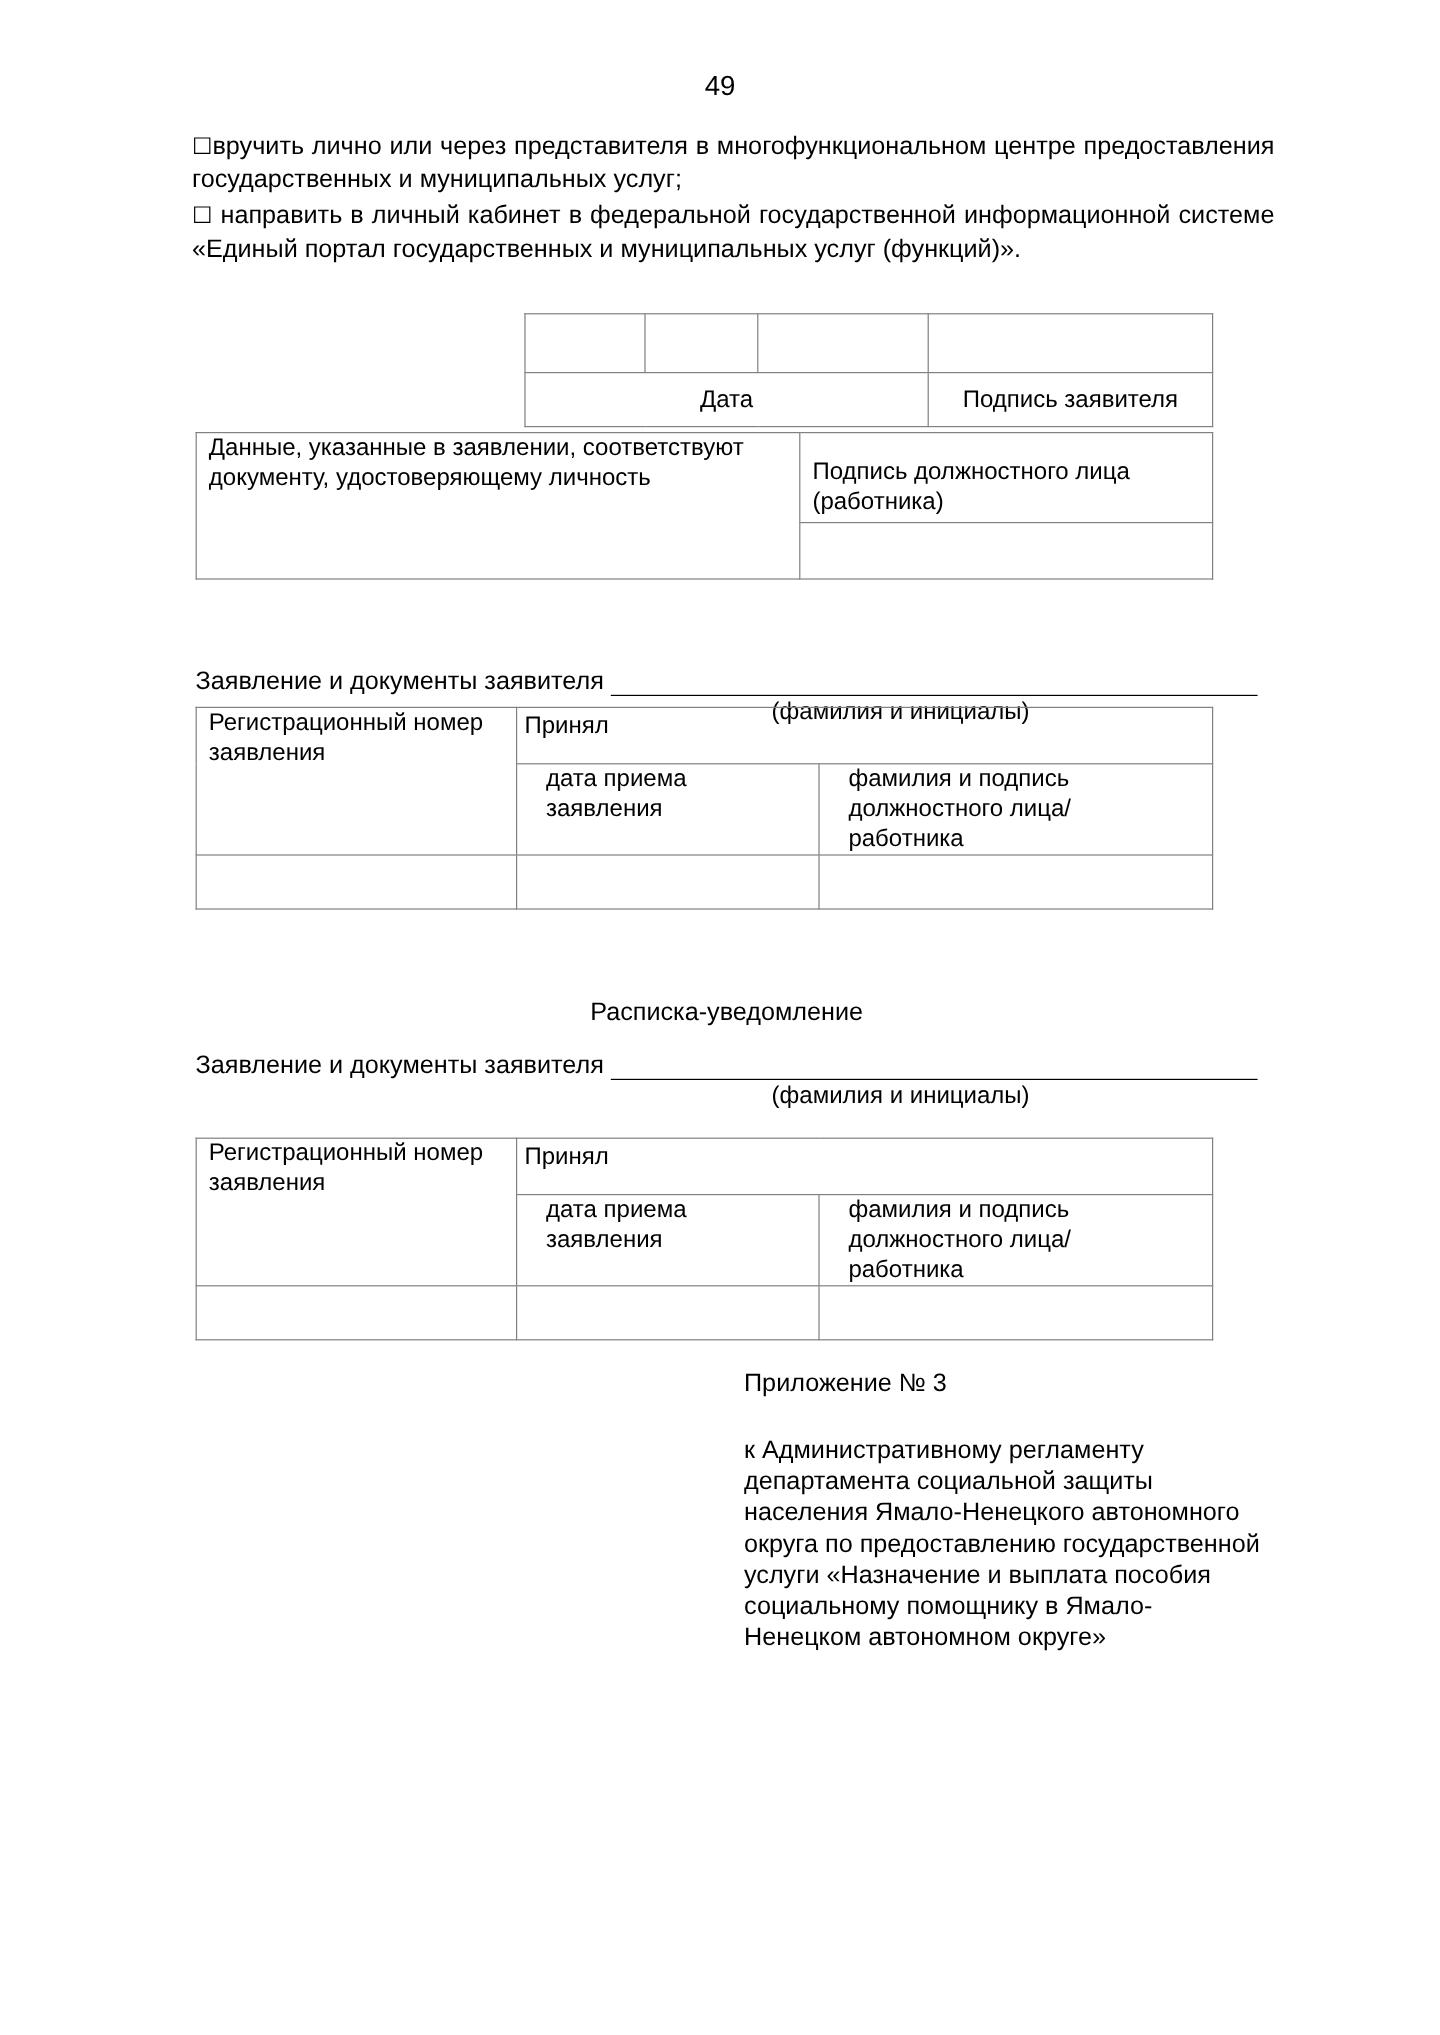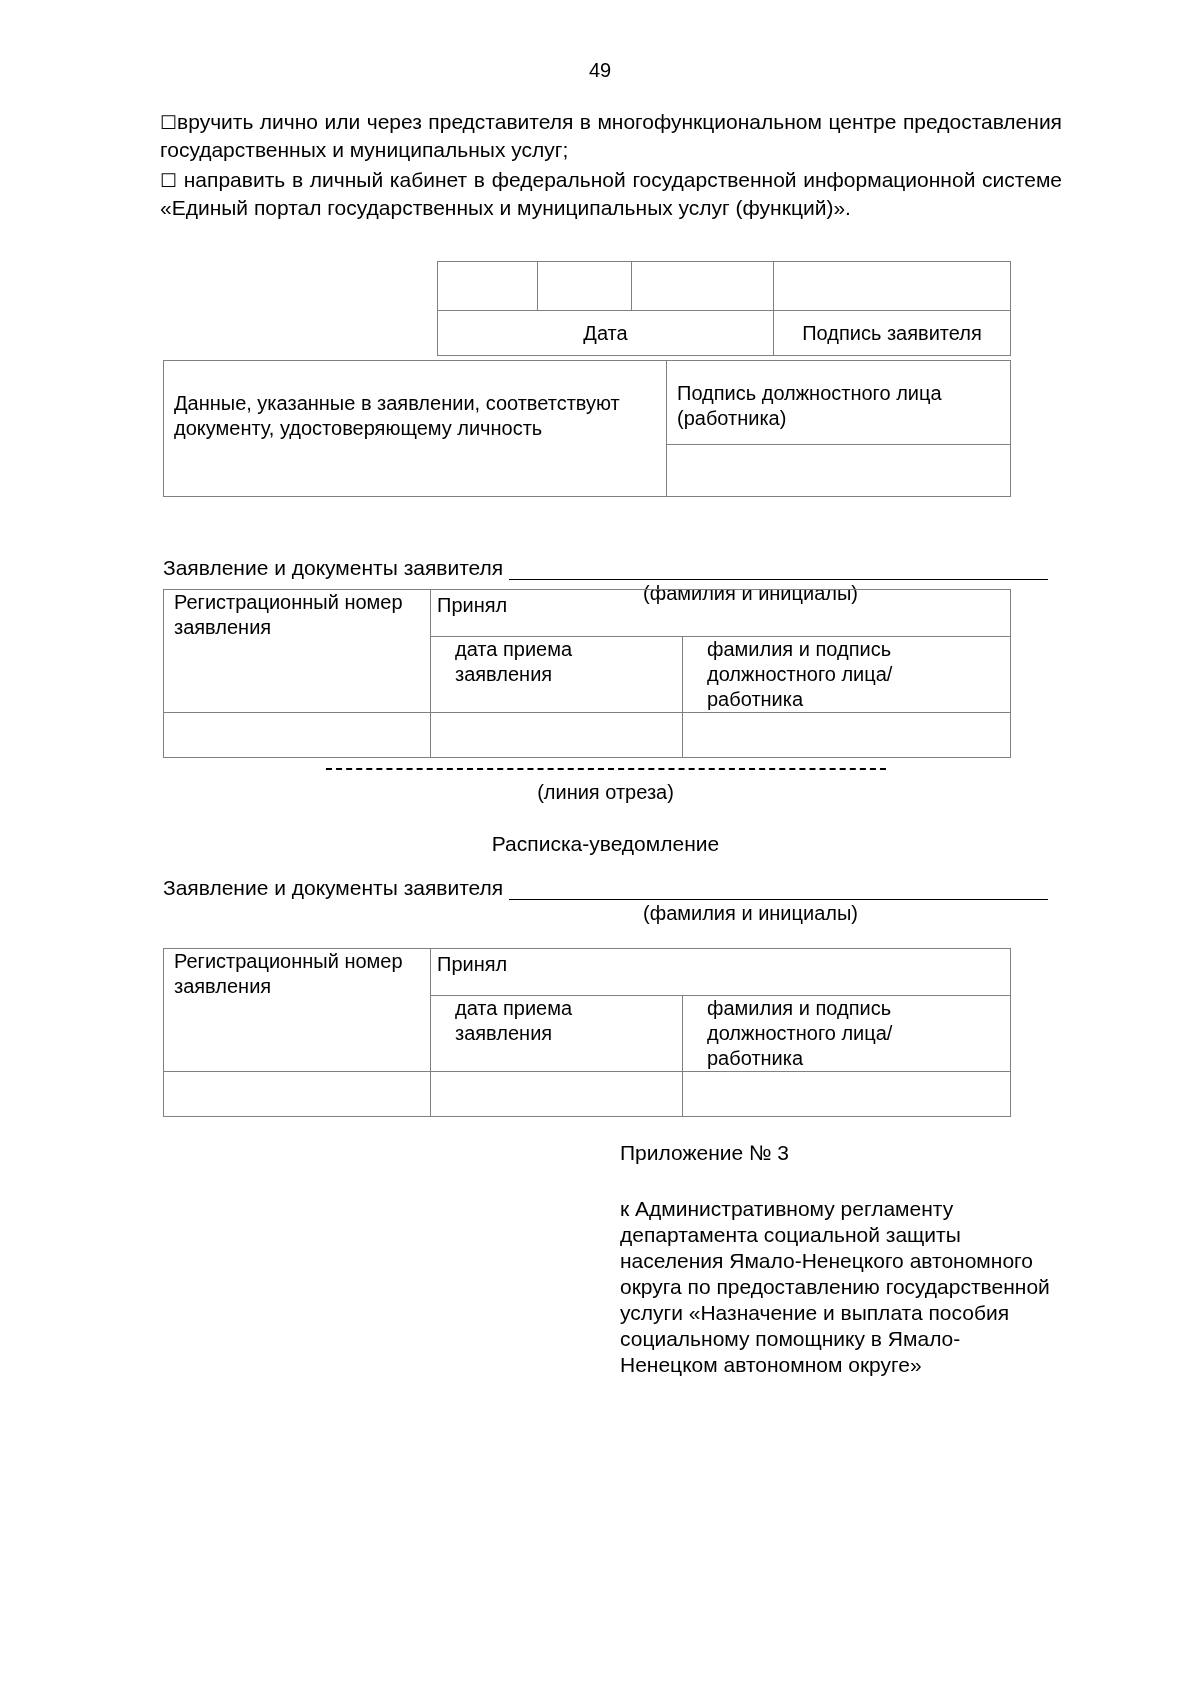--- a/index.html
+++ b/index.html
@@ -24,21 +24,21 @@
     overflow: hidden;
   }
 
   
   .page-number {
     position: absolute;
     top: 60px;
     left: 0;
     width: 1200px;
     text-align: center;
-    font-size: 20px;
+    font-size: 23px;
     line-height: 1;
   }
 
   
   .intro {
     position: absolute;
     top: 108px;
     left: 160px;
     width: 902px;
   }
@@ -81,21 +81,21 @@
   .tbl-date tr.row-label td { height: 38px; text-align: center; vertical-align: middle; }
 
   
   .tbl-confirm {
     position: absolute;
     top: 360px;
     left: 163px;
     width: 847px;
   }
   .tbl-confirm td { vertical-align: top; }
-  .tbl-confirm td.left-cell { height: 97px; padding: 30px 8px 8px 10px; }
+  .tbl-confirm td.left-cell { height: 97px; padding: 0 8px 8px 10px; }
   .tbl-confirm td.right-top { height: 49px; padding: 20px 8px 4px 10px; }
   .tbl-confirm td.right-bottom { height: 40px; }
 
   
   .appl-line {
     position: absolute;
     left: 163px;
     width: 885px;
   }
   .appl-row {
@@ -252,24 +252,20 @@
         <td class="subhead">фамилия и подпись должностного лица/работника</td>
       </tr>
       <tr class="blank">
         <td></td>
         <td></td>
         <td></td>
       </tr>
     </tbody>
   </table>
 
-  <div class="cutline-wrap" style="top:768px;">
-    <div class="cutline"></div>
-    <div class="cut-caption">(линия отреза)</div>
-  </div>
 
   <div class="receipt-title" style="top:832px;">Расписка-уведомление</div>
 
   <div class="appl-line" style="top:876px;">
     <div class="appl-row">
       <span class="appl-label">Заявление и документы заявителя</span>
       <span class="appl-rule"></span>
     </div>
     <div class="appl-sub">(фамилия и инициалы)</div>
   </div>

